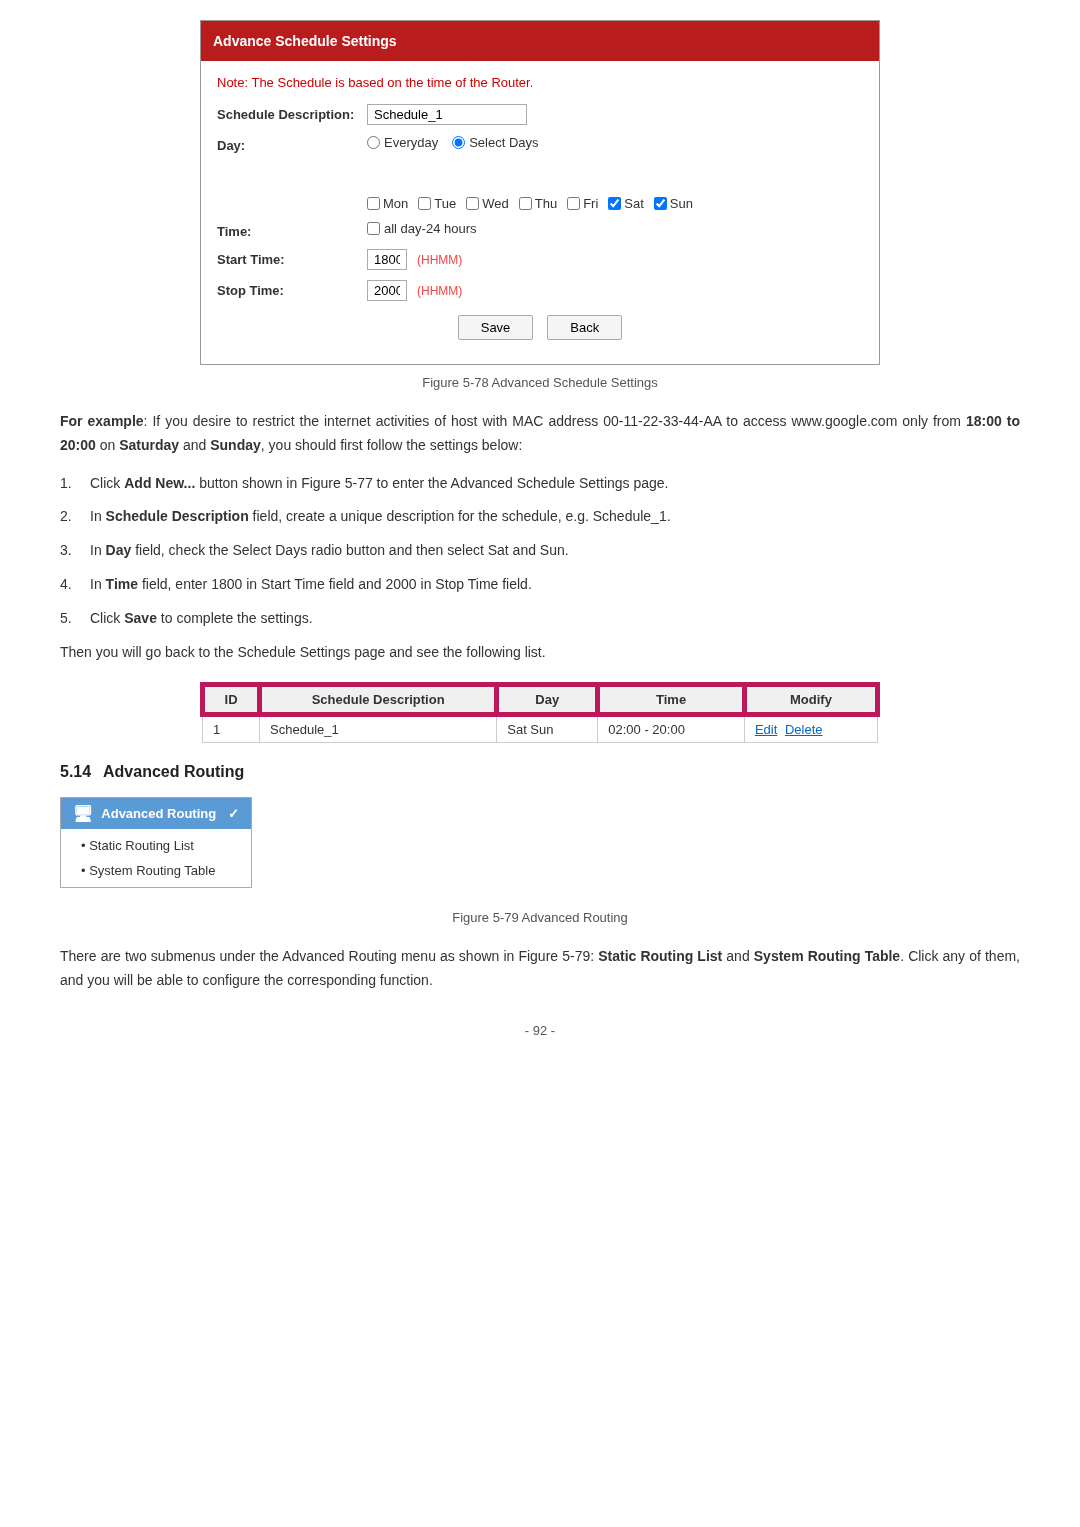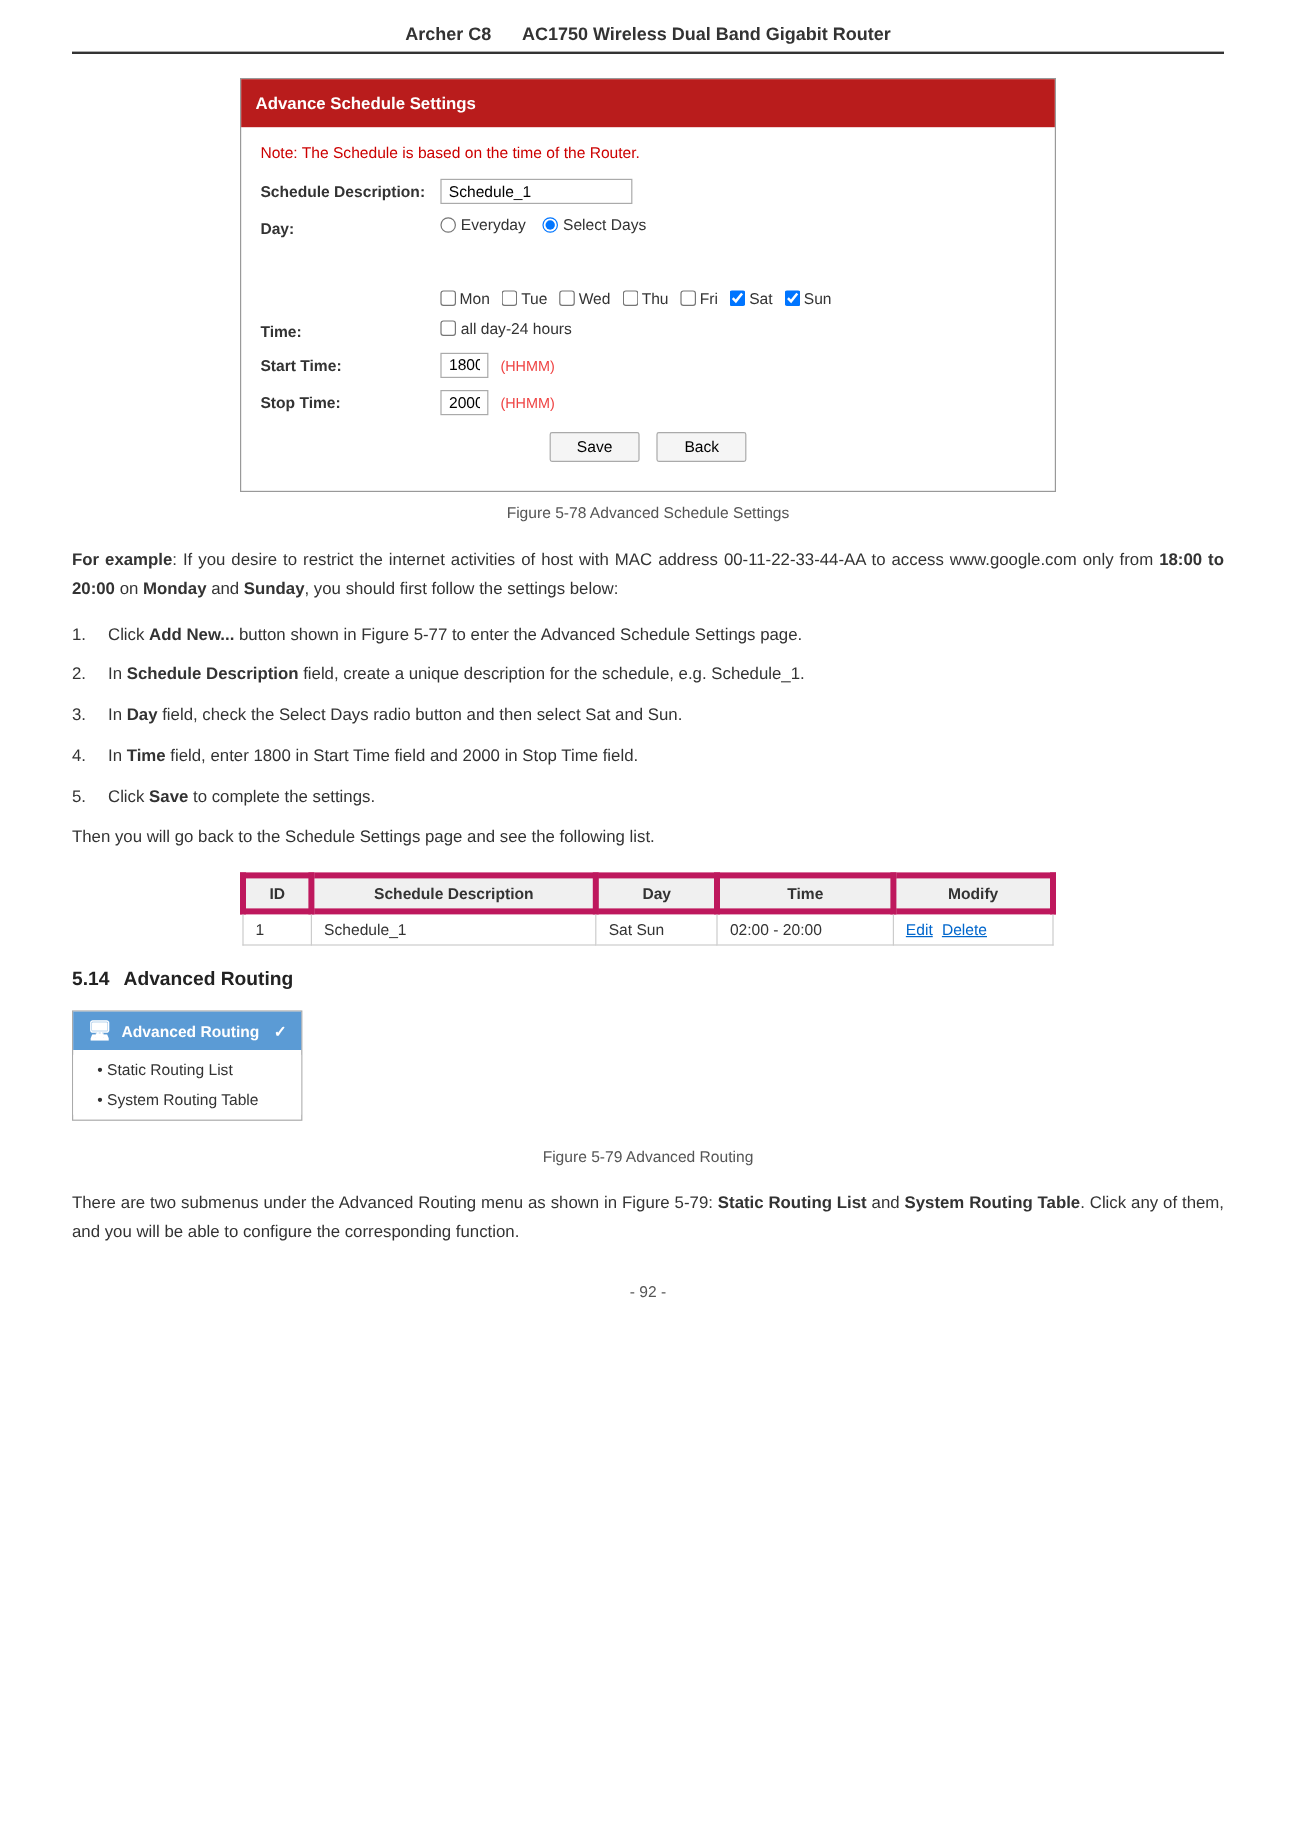--- a/index.html
+++ b/index.html
@@ -259,25 +259,20 @@
       margin-top: 30px;
       margin-bottom: 10px;
     }
   </style>
 </head>
 <body>
 
 <div class="page-container">
 
   
-  <div class="page-header">
-    <span class="model">Archer C8</span>
-    &nbsp;&nbsp;
-    <span class="product">AC1750 Wireless Dual Band Gigabit Router</span>
-  </div>
 
   
   <div class="settings-box">
     <div class="settings-box-header">Advance Schedule Settings</div>
     <div class="settings-box-body">
       <div class="note-text">Note: The Schedule is based on the time of the Router.</div>
 
       <div class="form-row">
         <div class="form-label">Schedule Description:</div>
         <div class="form-content">
@@ -366,21 +361,21 @@
         <button class="btn">Back</button>
       </div>
     </div>
   </div>
 
   
   <div class="figure-caption">Figure 5-78 Advanced Schedule Settings</div>
 
   
   <div class="body-text">
-    <b>For example</b>: If you desire to restrict the internet activities of host with MAC address 00-11-22-33-44-AA to access www.google.com only from <b>18:00 to 20:00</b> on <b>Monday</b> and <b>Sunday</b>, you should first follow the settings below:
+    <b>For example</b>: If you desire to restrict the internet activities of host with MAC address 00-11-22-33-44-AA to access www.google.com only from <b>18:00 to 20:00</b> on <b>Saturday</b> and <b>Sunday</b>, you should first follow the settings below:
   </div>
 
   
   <div class="list-item">
     <div class="list-number">1.</div>
     <div class="list-content">Click <b>Add New...</b> button shown in Figure 5-77 to enter the Advanced Schedule Settings page.</div>
   </div>
   <div class="list-item">
     <div class="list-number">2.</div>
     <div class="list-content">In <b>Schedule Description</b> field, create a unique description for the schedule, e.g. Schedule_1.</div>

